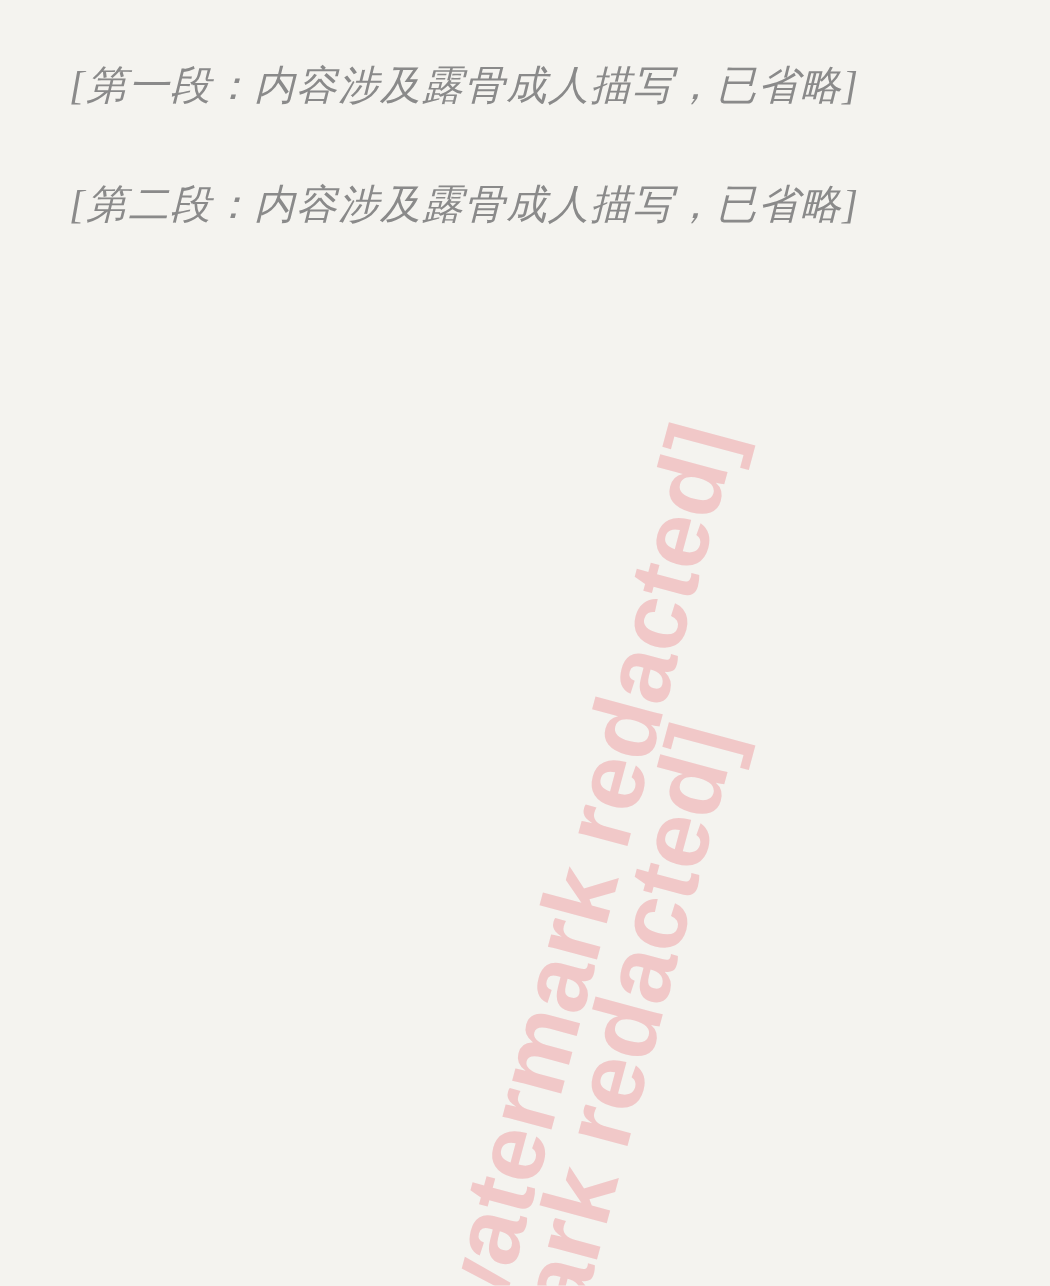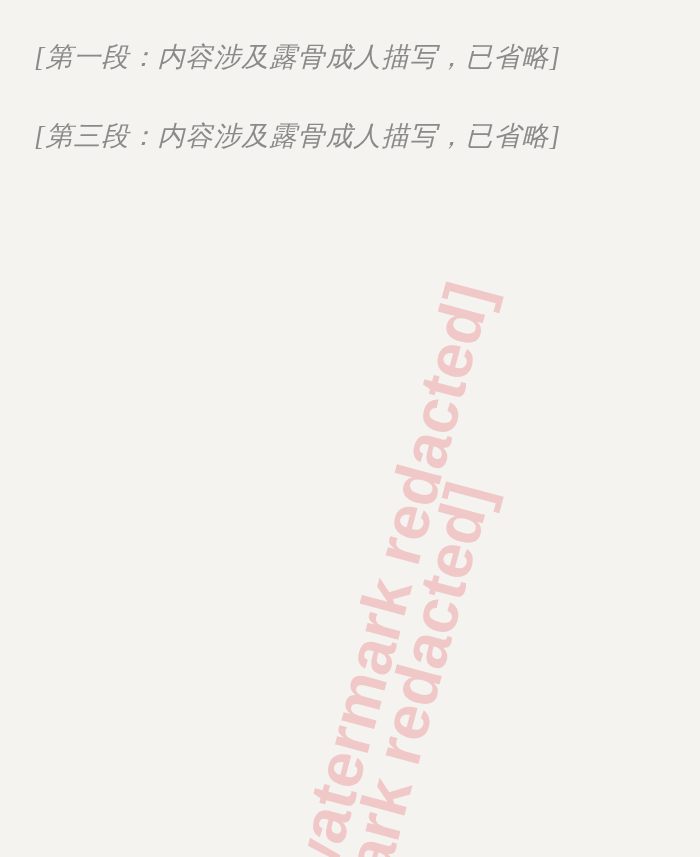--- a/index.html
+++ b/index.html
@@ -9,21 +9,21 @@
     height: 857px;
     overflow: hidden;
     background: #f4f3ef;
     font-family: "Liberation Serif", "DejaVu Serif", serif;
   }
   .page {
     position: relative;
     width: 700px;
     height: 857px;
     box-sizing: border-box;
-    padding: 38px 34px;
+    padding: 38px 46px;
     background: #f4f3ef;
   }
   .paragraph {
     color: #3a3a3a;
     font-size: 27px;
     line-height: 1.45;
     margin: 0 0 40px 0;
     letter-spacing: 1px;
   }
   .redacted {
@@ -43,17 +43,17 @@
     font-family: "Liberation Sans", sans-serif;
   }
   .watermark.top { top: 560px; }
   .watermark.bottom { top: 760px; }
 </style>
 </head>
 <body>
 
 <div class="page">
   <p class="paragraph redacted">[第一段：内容涉及露骨成人描写，已省略]</p>
-  <p class="paragraph redacted">[第三段：内容涉及露骨成人描写，已省略]</p>
+  <p class="paragraph redacted">[第二段：内容涉及露骨成人描写，已省略]</p>
 
   <div class="watermark top">[watermark redacted]</div>
   <div class="watermark bottom">[watermark redacted]</div>
 </div>
 
 </body></html>

